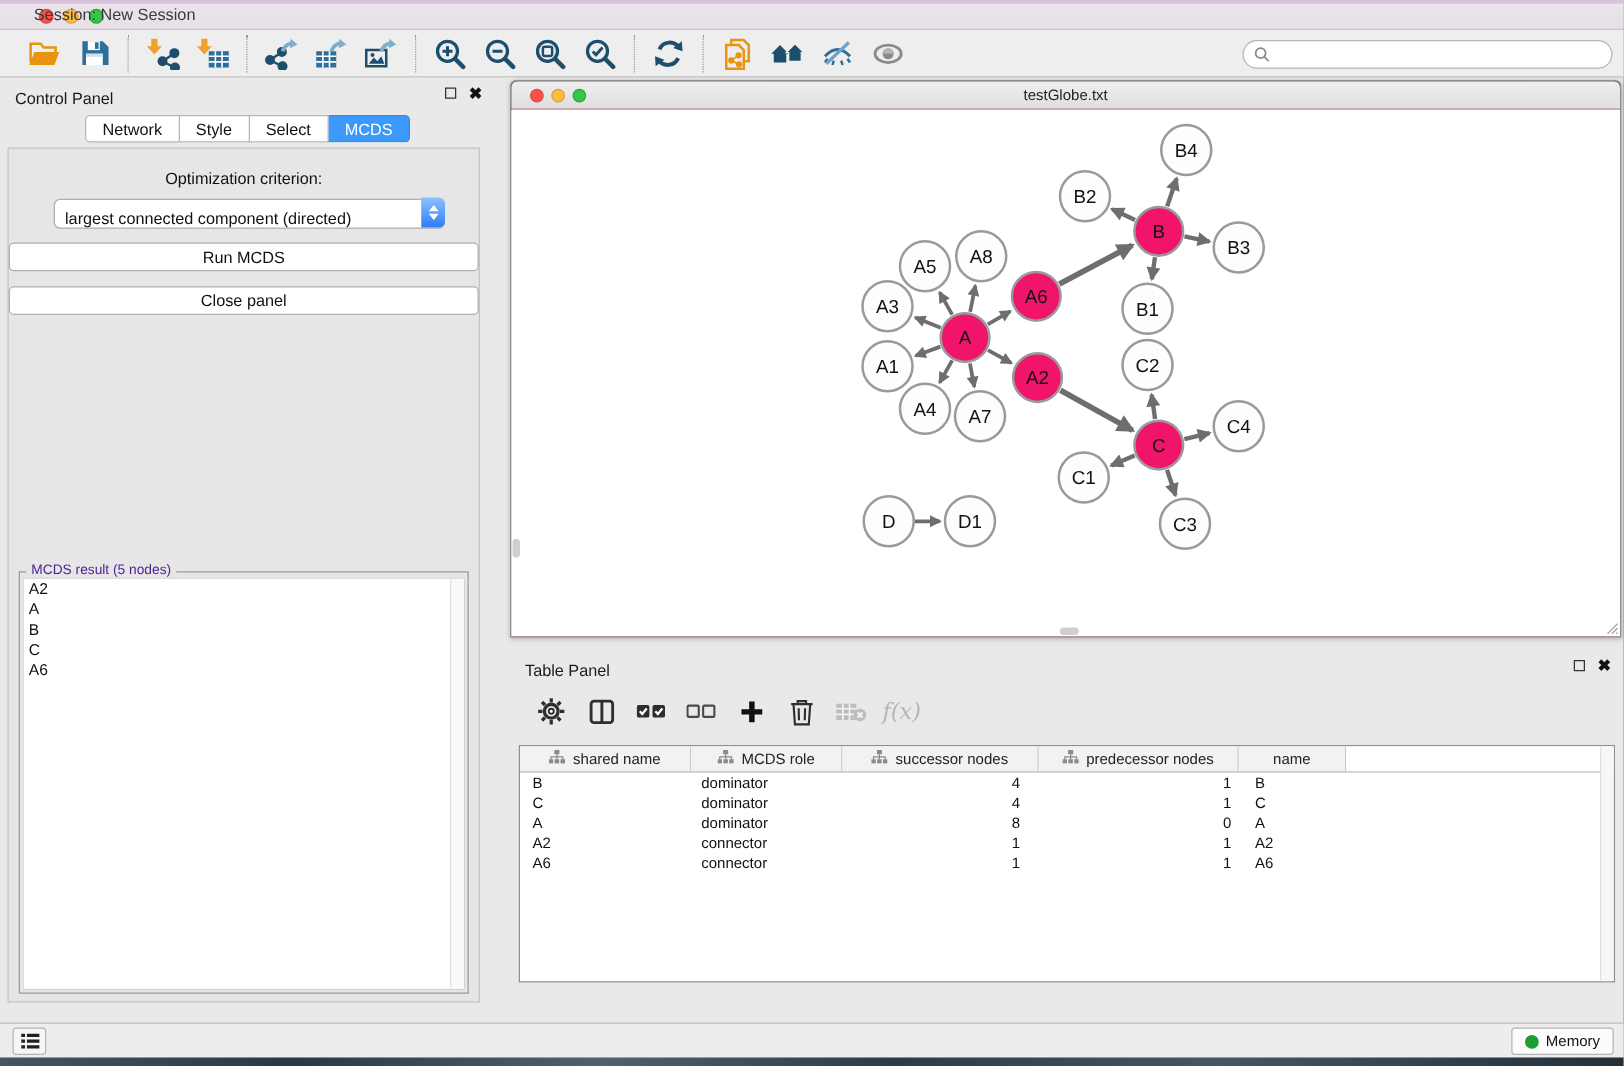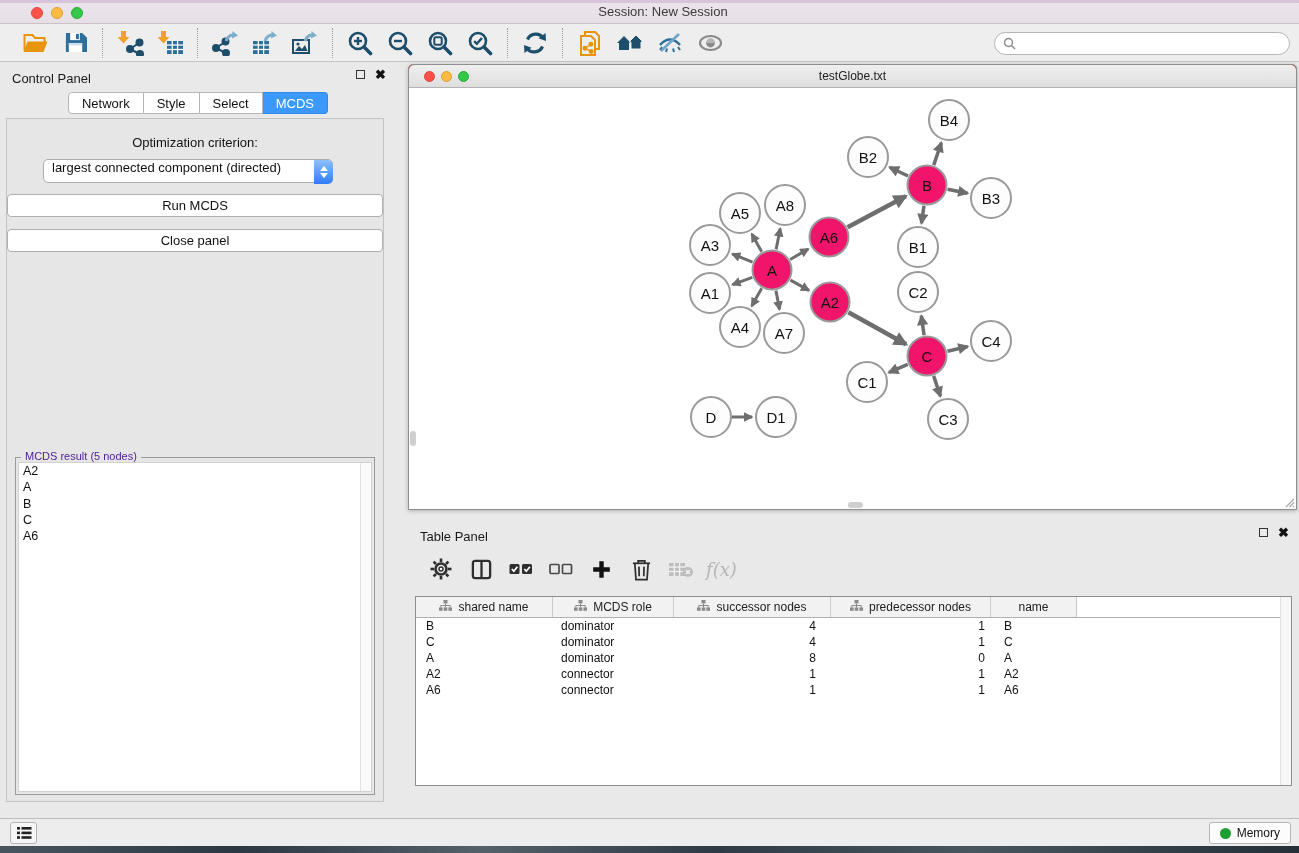--- a/index.html
+++ b/index.html
@@ -3,21 +3,21 @@
 <meta charset="utf-8">
 <style>
   * { margin:0; padding:0; box-sizing:border-box; }
   body { font-family:"Liberation Sans", sans-serif; background:#555; }
   .app { position:relative; width:1299px; height:853px; background:#e9e9e9; overflow:hidden; }
 
   
   .titlebar { position:absolute; left:0; top:0; width:1299px; height:24px;
     background:linear-gradient(#ece4ec,#e6e0e6); border-bottom:1px solid #c9c2c9; }
   .titlebar::before { content:""; position:absolute; left:0; top:0; right:0; height:3px; background:#d9c3dc; }
-  .titlebar .title { position:absolute; left:0; right:0; top:4px; text-align:center;
+  .titlebar .title { position:absolute; left:0; right:0; top:4px; 
     font-size:13px; color:#3a3a3a;padding-left:27px; }
   .tl { position:absolute; top:7px; width:12px; height:12px; border-radius:50%; }
   .tl.red    { left:31px; background:#fb5149; border:1px solid #df4744; }
   .tl.yellow { left:51px; background:#fdbc40; border:1px solid #de9f34; }
   .tl.green  { left:71px; background:#34c84a; border:1px solid #27aa35; }
 
   
   .toolbar { position:absolute; left:0; top:24px; width:1299px; height:38px;
     background:#eeeeee; border-bottom:1px solid #c4c4c4; display:flex; align-items:center; }
   .tb-groups { display:flex; align-items:center; height:100%; padding-left:8px; }
@@ -38,22 +38,22 @@
   .close-ico { font-size:13px; font-weight:bold; color:#111; line-height:9px; }
   .seg { display:flex; justify-content:center; }
   .seg .seg-btn { background:#fff; border:1px solid #b7b7b7; border-left:none; height:22px;
     padding:0 13px; font-size:13px; color:#111; cursor:default; display:flex; align-items:center; }
   .seg .seg-btn:first-child { border-left:1px solid #b7b7b7; border-radius:4px 0 0 4px; }
   .seg .seg-btn:last-child { border-radius:0 4px 4px 0; }
   .seg .seg-btn.active { background:#3b99fc; border-color:#3389e8; color:#fff; }
   .cp-body { position:absolute; left:6px; top:56px; width:378px; height:684px;
     background:#e6e6e6; border:1px solid #c3c3c3; }
   .opt-label { position:absolute; left:0; right:0; top:16px; text-align:center; font-size:13px; color:#111; }
-  .dropdown { position:absolute; left:36px; top:40px; width:290px; height:24px; background:#fff;
-    border:1px solid #adadad; border-radius:5px; display:flex; align-items:flex-start; }
+  .dropdown { position:absolute; left:36px; top:40px; width:313px; height:24px; background:#fff;
+    border:1px solid #adadad; border-radius:5px; display:flex; align-items:flex-end; }
   .dropdown .dd-text { flex:1; font-size:13px; color:#111; padding-left:8px; white-space:nowrap; overflow:hidden; }
   .dd-stepper { width:19px; height:24px; margin-right:-1px; border-radius:0 5px 5px 0;
     background:linear-gradient(#8cc1fd,#2f7cf8); display:flex; flex-direction:column;
     align-items:center; justify-content:center; gap:2px; }
   .dd-stepper .up, .dd-stepper .down { width:0; height:0; border-left:4px solid transparent; border-right:4px solid transparent; }
   .dd-stepper .up { border-bottom:5px solid #fff; }
   .dd-stepper .down { border-top:5px solid #fff; }
   .cp-buttons { position:absolute; left:0; right:0; top:75px; display:flex; justify-content:center; gap:12px;flex-direction:column; }
   .mac-btn { background:#fff; border:1px solid #b0b0b0; border-radius:4px; height:23px;
     font-size:13px; color:#111; padding:0 16px; cursor:default; }

